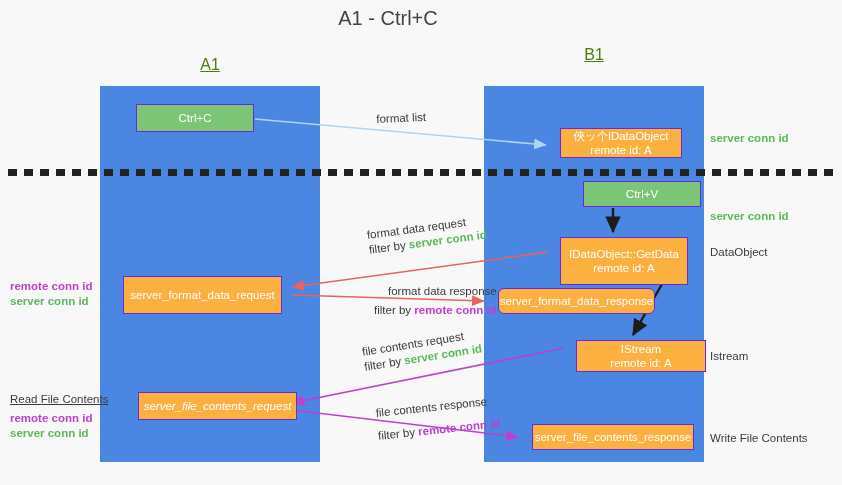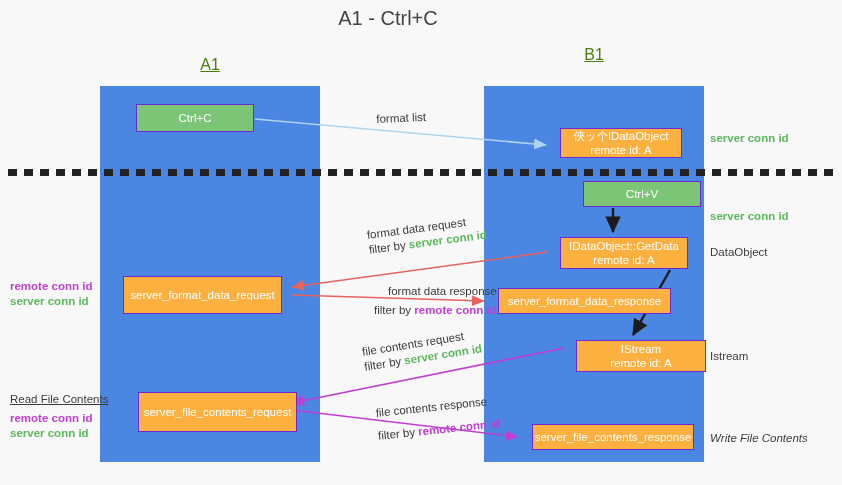--- a/index.html
+++ b/index.html
@@ -32,25 +32,25 @@
     display:flex;align-items:center;justify-content:center;
     text-align:center;color:#fff;font-size:11.5px;line-height:14px;
     border:1px solid #6d28d9;
   }
   .green{background:#7cc576;}
   .orange{background:#fbb040;margin-left:9px;}
 
   .n-ctrlc{left:136px;top:104px;width:118px;height:28px;}
   .n-idataobj{left:551px;top:128px;width:122px;height:30px;}
   .n-ctrlv{left:554px;top:181px;width:118px;height:26px;margin-left:29px;}
-  .n-getdata{left:551px;top:237px;width:128px;height:32px;}
+  .n-getdata{left:551px;top:237px;width:128px;height:48px;}
   .n-fmtreq{left:114px;top:276px;width:159px;height:38px;}
-  .n-fmtresp{left:489px;top:288px;width:173px;height:26px;}
+  .n-fmtresp{left:489px;top:288px;width:157px;height:26px;border-radius:6px;}
   .n-istream{left:567px;top:340px;width:130px;height:32px;}
-  .n-filereq{left:129px;top:392px;width:159px;height:40px;}
+  .n-filereq{left:129px;top:392px;width:159px;height:28px;font-style:italic;}
   .n-fileresp{left:523px;top:424px;width:162px;height:26px;justify-content:center;}
 
   .lbl{position:absolute;font-size:11.5px;line-height:15px;color:#3c3c3c;white-space:nowrap;}
   .lbl.rot{transform-origin:left top;}
   .bold-g{color:#5cb85c;font-weight:bold;}
   .bold-m{color:#bf3fd0;font-weight:bold;}
 
   .sidelbl{position:absolute;font-size:11.5px;line-height:15px;white-space:nowrap;}
 
   .dashline{
@@ -182,21 +182,21 @@
     <div>file contents response</div>
     <div style="padding-left:-4px;padding-top:8px;">
       <span>filter by </span><span class="bold-m">remote conn id</span>
     </div>
   </div>
 
   <div class="sidelbl bold-g" style="left:710px;top:131px;">server conn id</div>
   <div class="sidelbl bold-g" style="left:710px;top:209px;">server conn id</div>
   <div class="sidelbl" style="left:710px;top:245px;">DataObject</div>
   <div class="sidelbl" style="left:710px;top:349px;">Istream</div>
-  <div class="sidelbl" style="left:710px;top:431px;font-style:italic;">Write File Contents</div>
+  <div class="sidelbl" style="left:710px;top:431px;">Write File Contents</div>
 
   <div class="sidelbl bold-m" style="left:10px;top:279px;">remote conn id</div>
   <div class="sidelbl bold-g" style="left:10px;top:294px;">server conn id</div>
 
   <div class="sidelbl" style="left:10px;top:392px;text-decoration:underline;">Read File Contents</div>
   <div class="sidelbl bold-m" style="left:10px;top:411px;">remote conn id</div>
   <div class="sidelbl bold-g" style="left:10px;top:426px;">server conn id</div>
 
 </div>
 

